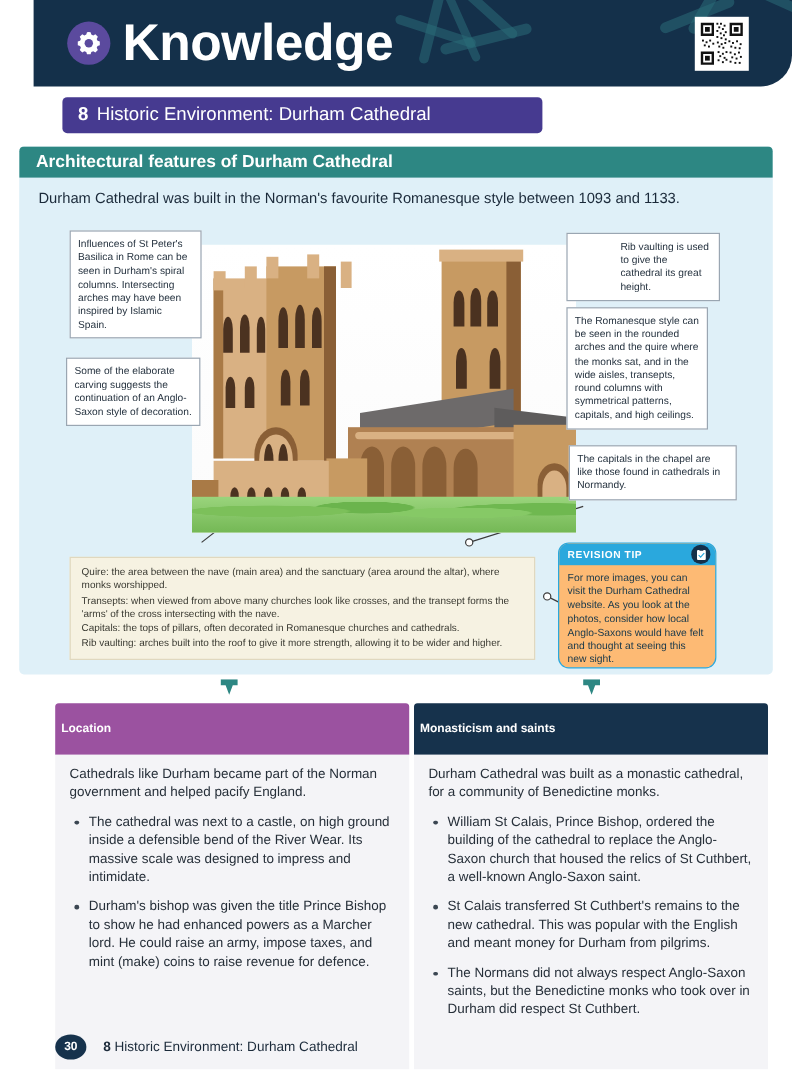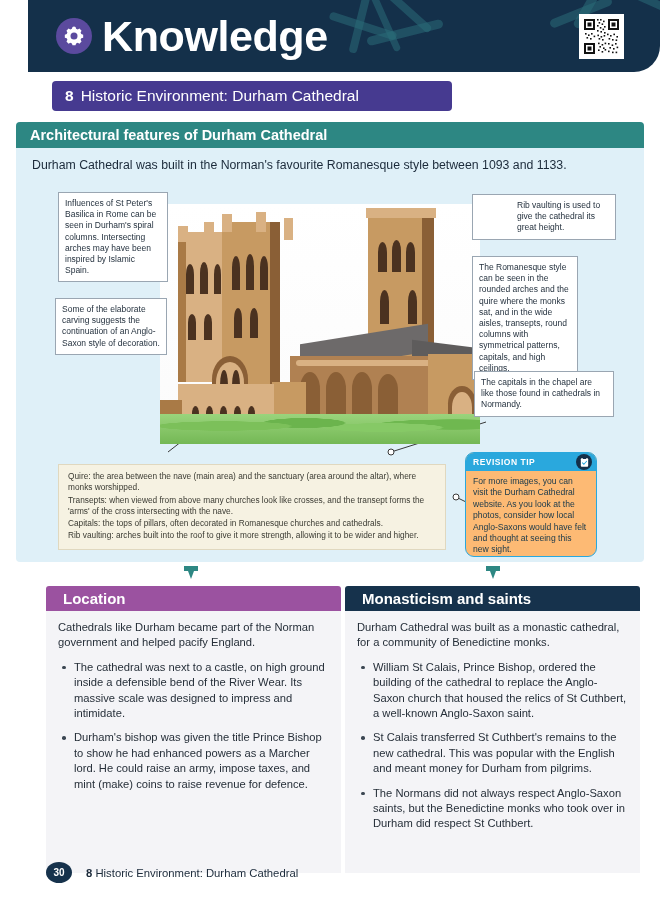--- a/index.html
+++ b/index.html
@@ -87,22 +87,22 @@
   .cap .tri{color:#2d8783;font-style:normal;margin-right:3px;}
 
   
   .co{
     position:absolute;background:#fff;border:1px solid #9aa6b2;
     font-size:8.5px;line-height:11.2px;color:#25323f;
     padding:5px 6px;box-sizing:border-box;
   }
   #co1{left:58px;top:192px;width:110px;}
   #co2{left:55px;top:298px;width:112px;}
-  #co3{left:472px;top:194px;width:144px;padding-left:44px;}
-  #co4{left:472px;top:256px;width:106px;}
+  #co3{left:472px;top:194px;width:128px;padding-left:44px;}
+  #co4{left:472px;top:256px;width:118px;}
   #co5{left:474px;top:371px;width:140px;}
 
   
   .gloss{
     position:absolute;left:58px;top:464px;width:388px;height:86px;
     background:#f6f2e2;border:1px solid #e0d8bf;
     font-size:8.3px;line-height:11.3px;color:#3a3a32;
     padding:6px 9px;box-sizing:border-box;
   }
   .gloss p{margin:0 0 1px 0;}
@@ -124,22 +124,22 @@
   .tip-bd{padding:5px 7px;font-size:8.6px;line-height:11.4px;color:#16374a;}
 
   
   .arw{position:absolute;width:18px;height:14px;}
 
   
   .panel{position:absolute;top:586px;width:295px;}
   .p-left{left:46px;}
   .p-right{left:345px;}
   .p-hd{
-    height:25px;color:#fff;font-size:15px;font-weight:bold;
-    display:flex;align-items:center;padding-left:17px;box-sizing:border-box;
+    height:43px;color:#fff;font-size:10px;font-weight:bold;
+    display:flex;align-items:center;padding-left:5px;box-sizing:border-box;
     border-radius:3px 3px 0 0;
   }
   .p-left .p-hd{background:#9b52a0;}
   .p-right .p-hd{background:#16324c;}
   .p-bd{
     background:#f4f4f7;padding:9px 12px 12px 12px;box-sizing:border-box;
     font-size:11.2px;line-height:15.4px;color:#262f39;min-height:262px;
   }
   .p-bd>p{margin:0 0 9px 0;}
   .p-bd ul{margin:0;padding:0;list-style:none;}

